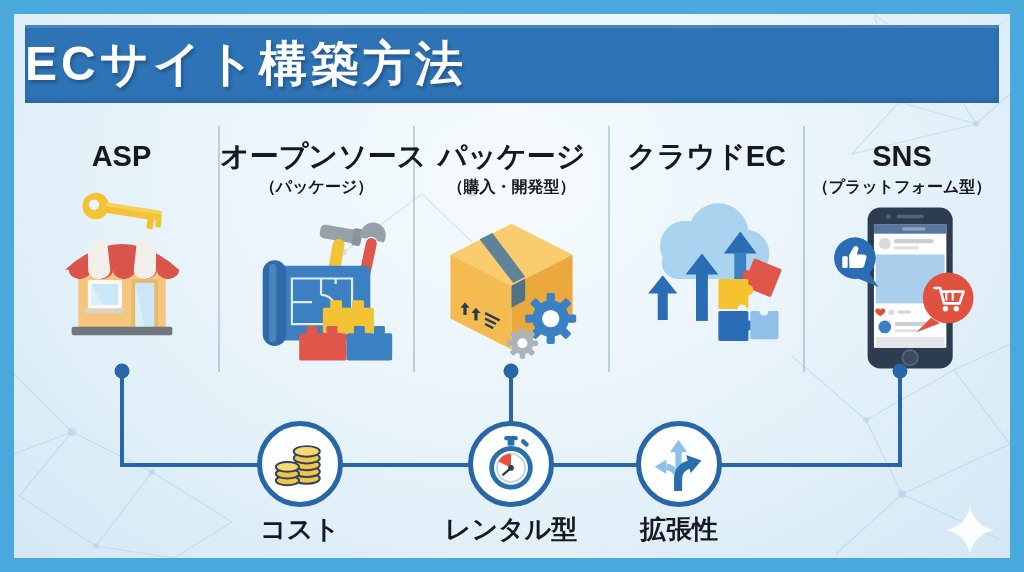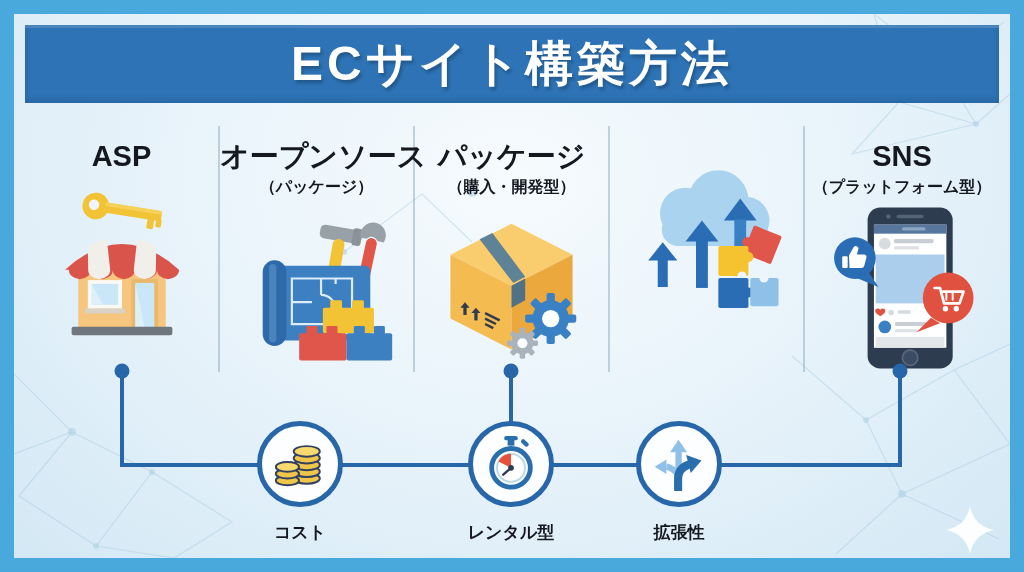--- a/index.html
+++ b/index.html
@@ -4,38 +4,38 @@
 <style>
   html,body{margin:0;padding:0;}
   body{width:1024px;height:572px;overflow:hidden;font-family:"Liberation Sans","DejaVu Sans",sans-serif;}
   .canvas{position:relative;width:1024px;height:572px;background:#49a9dc;}
   .inner{position:absolute;left:14px;top:14px;right:14px;bottom:14px;
     background:radial-gradient(ellipse at 50% 30%, #f6fbfd 0%, #e6f2fa 55%, #d3e8f4 100%);}
   .mesh{position:absolute;left:0;top:0;width:100%;height:100%;pointer-events:none;}
 
   .banner{position:absolute;left:11px;top:11px;right:11px;height:78px;background:#2d73b5;
     box-shadow:inset 0 3px 0 rgba(255,255,255,.14), inset 0 -3px 6px rgba(0,0,0,.12);
-    display:flex;align-items:center;justify-content:center;}
+    display:flex;align-items:center;}
   .banner .title{color:#ffffff;font-size:48px;font-weight:800;letter-spacing:4px;
     text-shadow:2px 3px 3px rgba(15,40,70,.35);white-space:nowrap;}
 
   .cols{position:absolute;left:11px;top:112px;width:974px;height:246px;display:flex;}
   .col{width:195px;box-sizing:border-box;text-align:center;padding-top:14px;}
   .col.div{border-right:2px solid rgba(148,176,196,.55);}
   .col:last-child{flex:1;}
   .col-name{font-size:29px;font-weight:800;color:#15181f;line-height:1.15;white-space:nowrap;}
   .col-sub{font-size:16px;font-weight:800;color:#15181f;margin-top:4px;white-space:nowrap;}
   .col-icon{height:168px;margin-top:6px;display:flex;align-items:center;justify-content:center;}
 
   .connector{position:absolute;left:0;top:0;width:100%;height:100%;pointer-events:none;}
 
   .factor{position:absolute;width:170px;text-align:center;}
   .factor-circle{width:86px;height:86px;border-radius:50%;background:#fdfeff;border:5px solid #2766a8;
     margin:0 auto;display:flex;align-items:center;justify-content:center;box-sizing:border-box;}
-  .factor-label{margin-top:14px;font-size:17px;font-weight:800;color:#15181f;white-space:nowrap;}
+  .factor-label{margin-top:5px;font-size:26px;font-weight:800;color:#15181f;white-space:nowrap;}
 
   .sparkle{position:absolute;right:28px;bottom:16px;}
 </style>
 </head>
 <body>
 
 <div class="canvas">
   <div class="inner">
 
     <svg class="mesh" viewBox="0 0 996 544">
@@ -190,20 +190,21 @@
                 <rect x="-3" y="-17" width="6" height="7" rx="1.5" transform="rotate(315)"></rect>
                 <circle r="12"></circle>
               </g>
               <circle r="5.5" fill="#fdfeff"></circle>
             </g>
           </svg>
         </div>
       </div>
 
       <div class="col div">
+        <div class="col-name">クラウドEC</div>
         <div class="col-icon">
           <svg viewBox="0 0 170 170" width="155" height="155">
             <g fill="#a9d3ef">
               <circle cx="62" cy="66" r="28"></circle>
               <circle cx="98" cy="52" r="33"></circle>
               <circle cx="128" cy="74" r="26"></circle>
               <rect x="36" y="66" width="116" height="36" rx="18"></rect>
             </g>
             <g fill="#2a6db4">
               <polygon points="37,98 53,118 21,118"></polygon>

